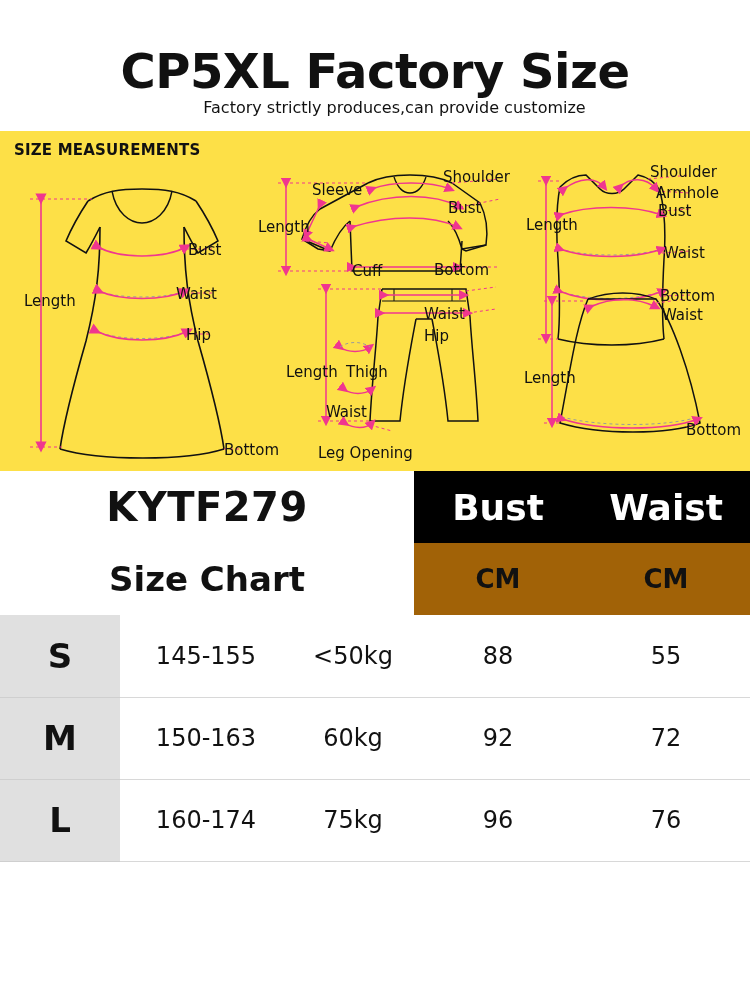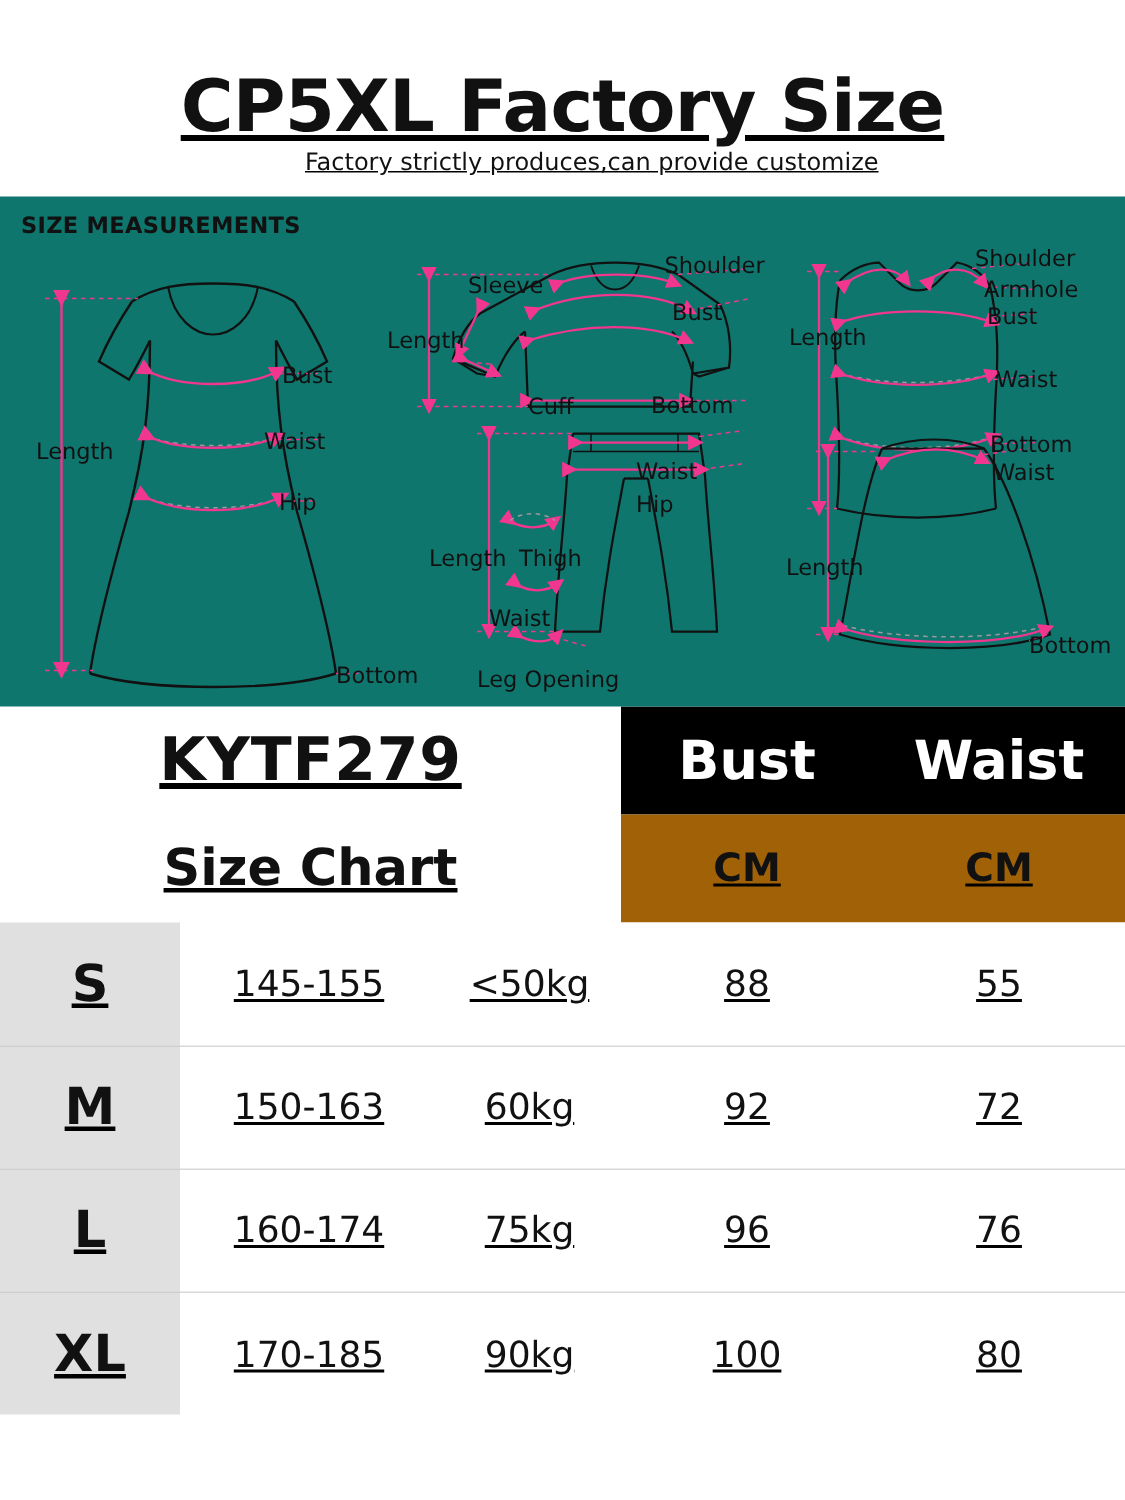--- a/index.html
+++ b/index.html
@@ -4,21 +4,21 @@
 <style>
   * { box-sizing: border-box; }
   html, body { margin: 0; padding: 0; }
   body {
     width: 750px;
     height: 1000px;
     background: #ffffff;
     font-family: "DejaVu Sans", sans-serif;
     overflow: hidden;
   }
-  .page { width: 750px; height: 868px; position: relative; text-decoration: underline; }
+  .page { width: 750px; height: 868px; position: relative; }
 
   
   .header { text-align: center; padding-top: 46px; }
   .title {
     font-size: 48px;
     font-weight: bold;
     letter-spacing: -0.5px;
     color: #111;
     line-height: 1.05;
   }
@@ -29,21 +29,21 @@
     font-weight: normal;
     padding-left: 39px;
   }
 
   
   .diagram {
     position: relative;
     margin-top: 14px;
     width: 750px;
     height: 340px;
-    background: #0f766e;
+    background: #fde047;
     overflow: hidden;
   }
   .meas-label {
     position: absolute;
     left: 14px;
     top: 10px;
     font-size: 15px;
     font-weight: bold;
     letter-spacing: 0.2px;
     color: #111;
@@ -331,23 +331,16 @@
         <td class="row-cell">92</td>
         <td class="row-cell">72</td>
       </tr>
       <tr class="data-row">
         <td class="row-size bordered">L</td>
         <td class="row-cell">160-174</td>
         <td class="row-cell">75kg</td>
         <td class="row-cell">96</td>
         <td class="row-cell">76</td>
       </tr>
-      <tr class="data-row">
-        <td class="row-size last">XL</td>
-        <td class="row-cell last">170-185</td>
-        <td class="row-cell last">90kg</td>
-        <td class="row-cell last">100</td>
-        <td class="row-cell last">80</td>
-      </tr>
     </tbody>
   </table>
 
 </div>
 
 </body></html>

